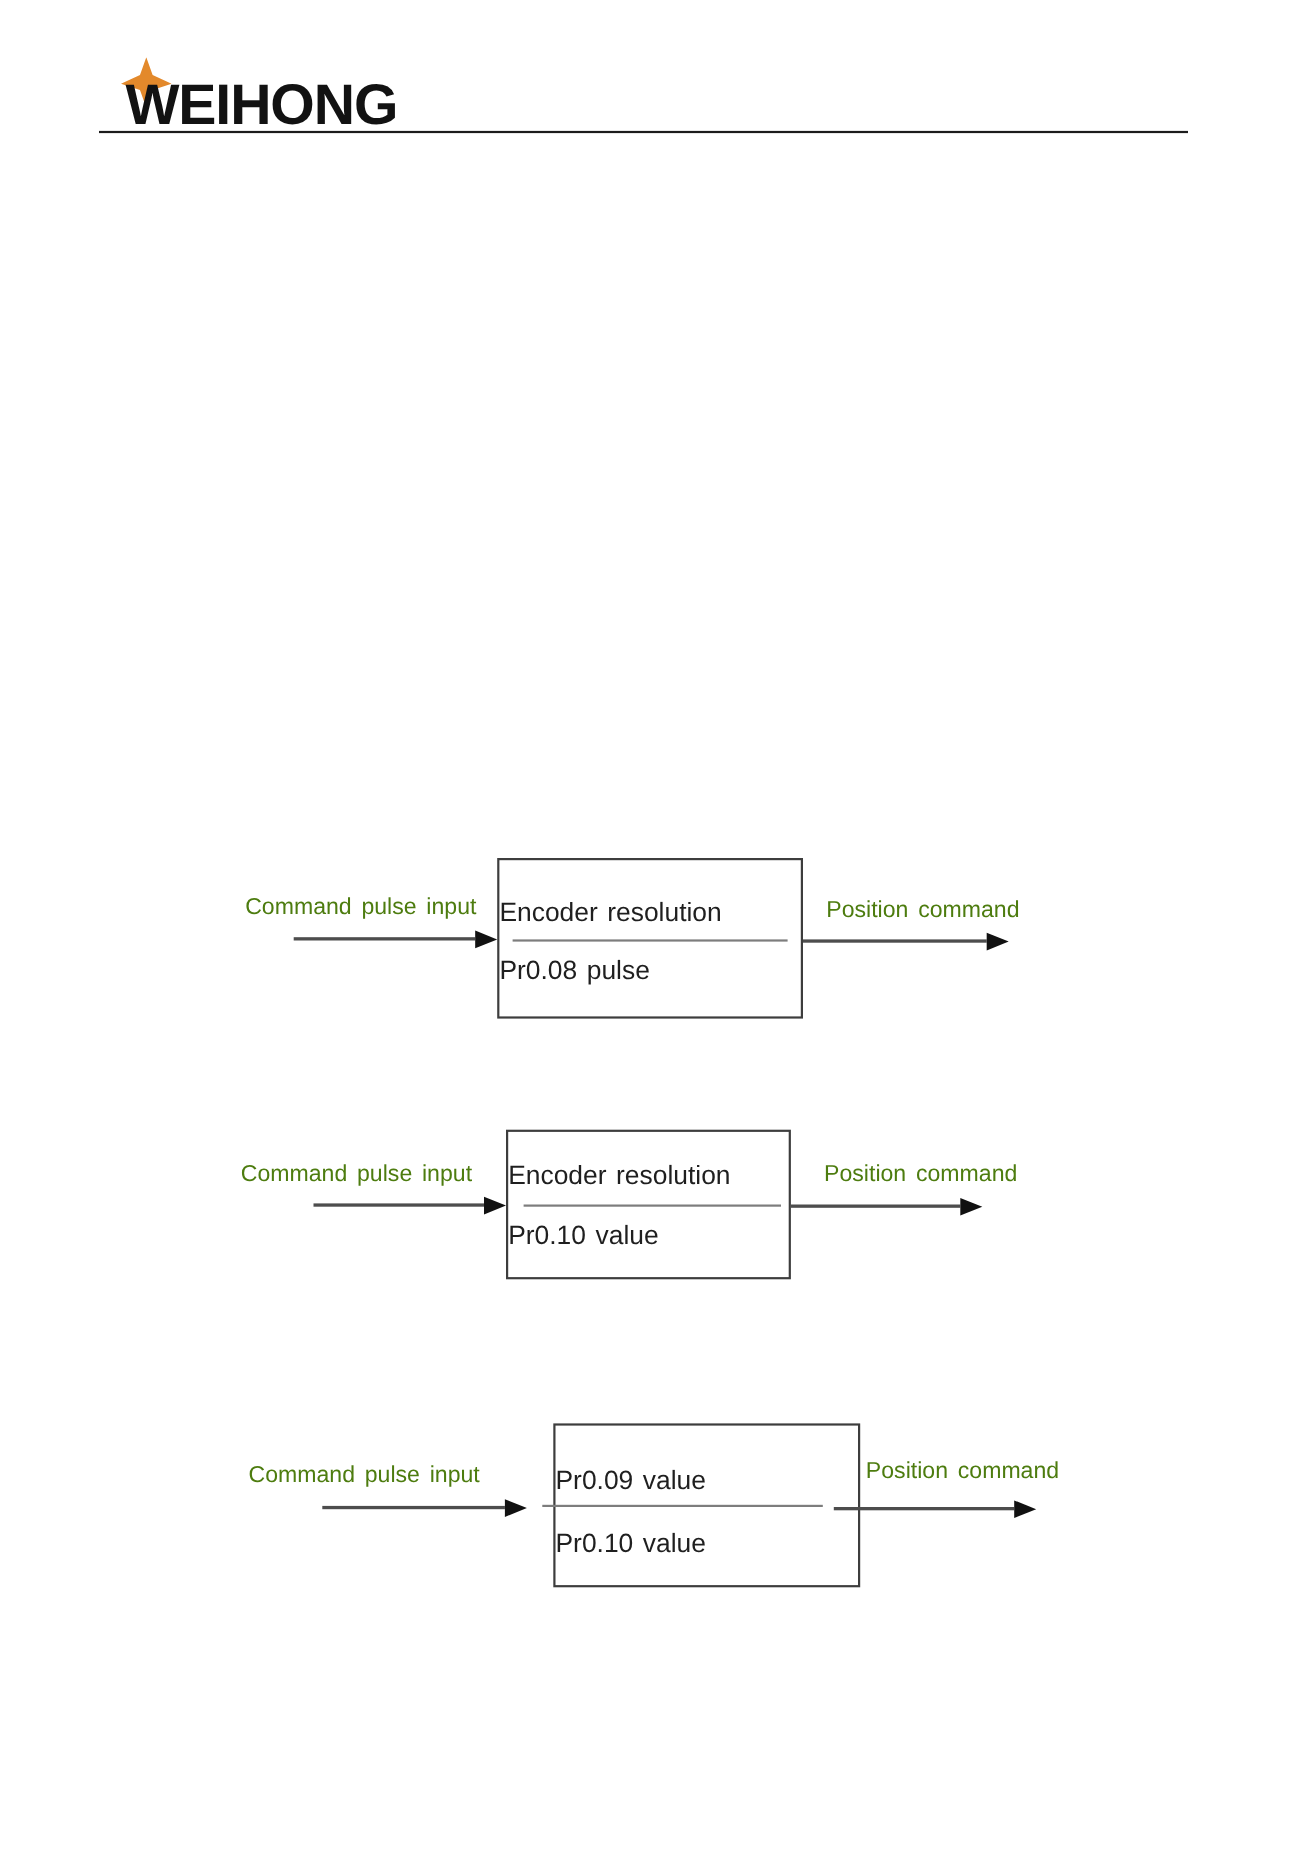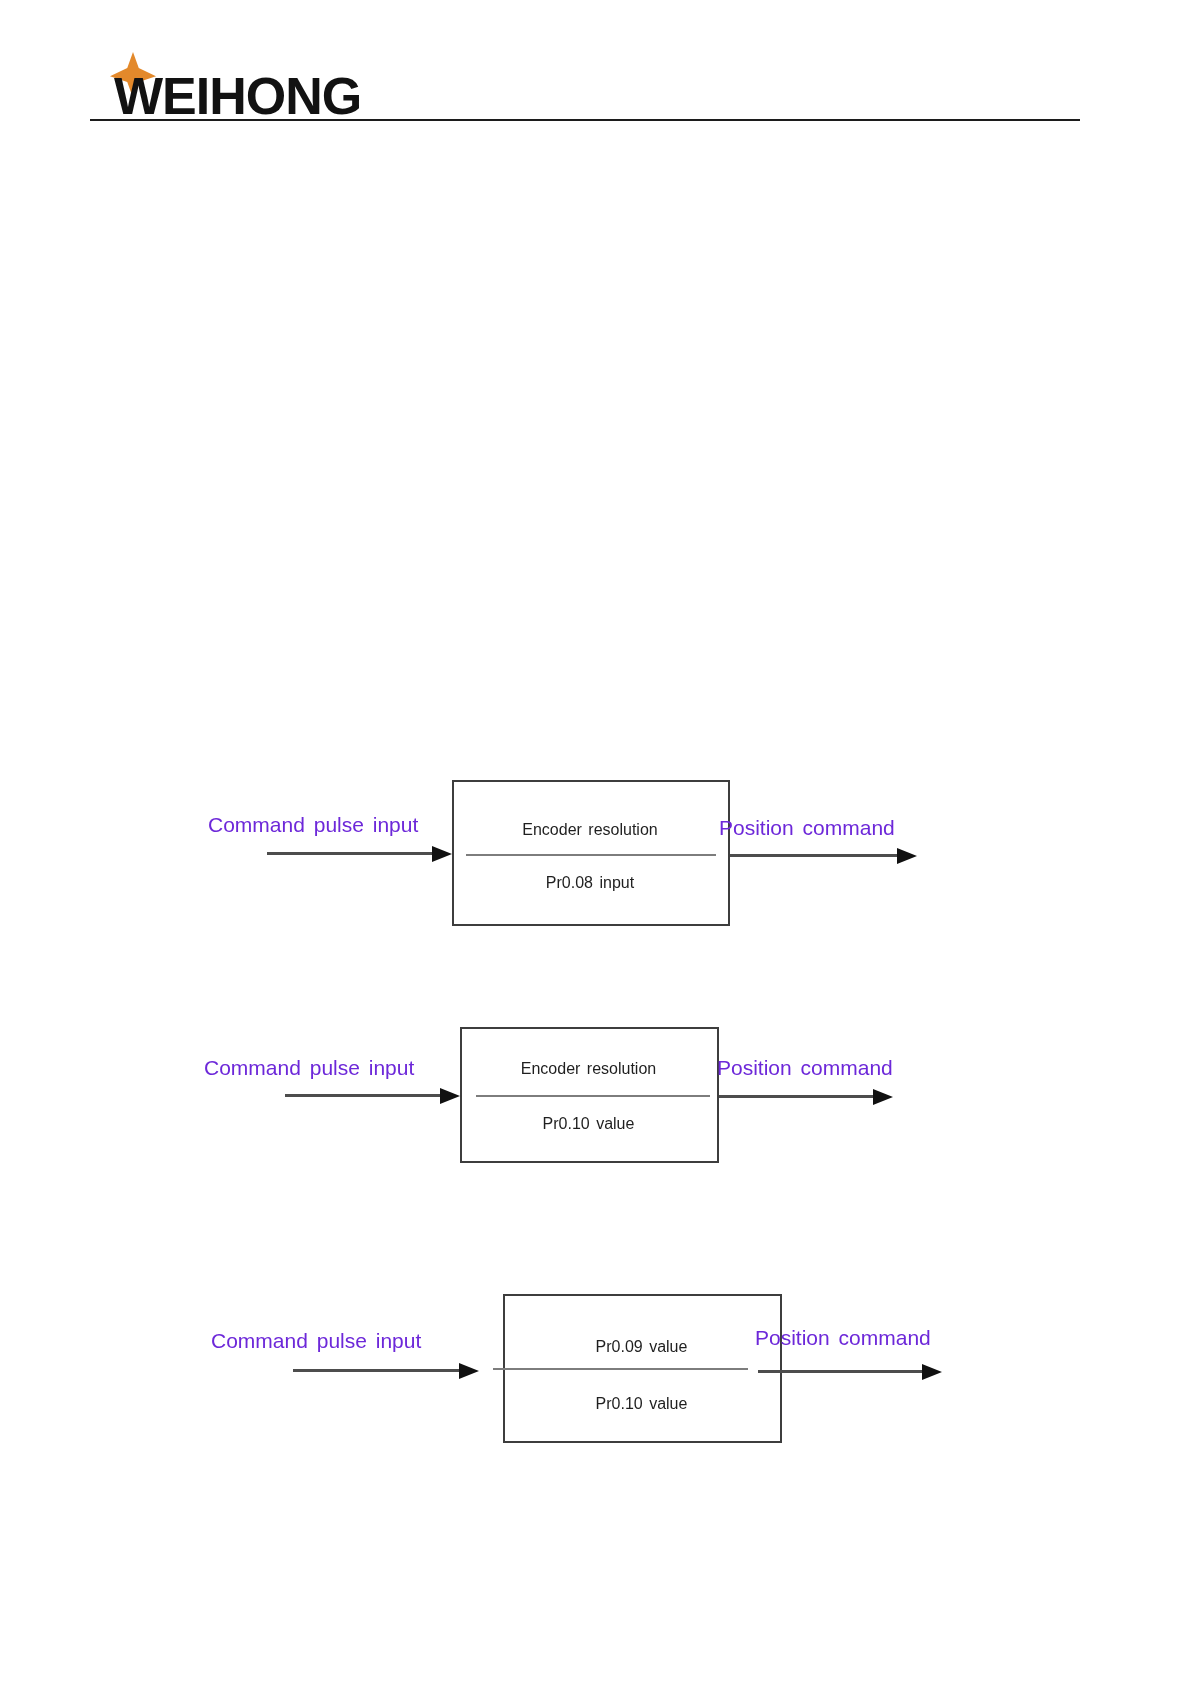--- a/index.html
+++ b/index.html
@@ -21,42 +21,42 @@
     font-size: 52px; font-weight: bold; letter-spacing: -1px;
     color: #121212; line-height: 52px; white-space: nowrap;
   }
   .header-rule {
     position: absolute; left: 90px; top: 119px; width: 990px; height: 2px;
     background: #1c1c1c;
   }
 
   
   .flow-label {
-    position: absolute; width: 260px; 
-    font-size: 21px; line-height: 25px; color: #6d28d9;
+    position: absolute; width: 260px; text-align: center;
+    font-size: 21px; line-height: 25px; color: #4d7c0f;
     word-spacing: 3px; white-space: nowrap;
   }
   .arrow {
     position: absolute; height: 3px; background: #4d4d4d;
   }
   .arrow::after {
     content: ''; position: absolute; right: -20px; top: 50%;
     transform: translateY(-50%);
     width: 0; height: 0;
     border-left: 20px solid #111111;
     border-top: 8px solid transparent;
     border-bottom: 8px solid transparent;
   }
   .ratio-box {
     position: absolute; background: #ffffff;
     border: 2px solid #3d3d3d; box-sizing: border-box;
   }
   .ratio-box .num, .ratio-box .den {
-    position: absolute; left: 0; right: 2px; text-align: center;
-    font-size: 16px; line-height: 24px; color: #1f1f1f; word-spacing: 2px;
+    position: absolute; left: 0; right: 2px; 
+    font-size: 24px; line-height: 24px; color: #1f1f1f; word-spacing: 2px;
   }
   .fraction-divider {
     position: absolute; height: 2px; background: #7d7d7d;
   }
 
   
   .d1-in-label  { left: 208px; top: 812px; width: 240px; }
   .d1-in-arrow  { left: 267px; top: 852px; width: 165px; }
   .d1-box       { left: 452px; top: 780px; width: 278px; height: 146px; }
   .d1-box .num  { top: 36px; }
@@ -96,21 +96,21 @@
     </svg>
     <div class="logo-text">WEIHONG</div>
   </div>
   <div class="header-rule"></div>
 
   <div>
     <div class="flow-label d1-in-label">Command pulse input</div>
     <div class="arrow d1-in-arrow"></div>
     <div class="ratio-box d1-box">
       <div class="num">Encoder resolution</div>
-      <div class="den">Pr0.08 input</div>
+      <div class="den">Pr0.08 pulse</div>
     </div>
     <div class="fraction-divider d1-divider"></div>
     <div class="arrow d1-out-arrow"></div>
     <div class="flow-label d1-out-label">Position command</div>
   </div>
 
   <div>
     <div class="flow-label d2-in-label">Command pulse input</div>
     <div class="arrow d2-in-arrow"></div>
     <div class="ratio-box d2-box">

